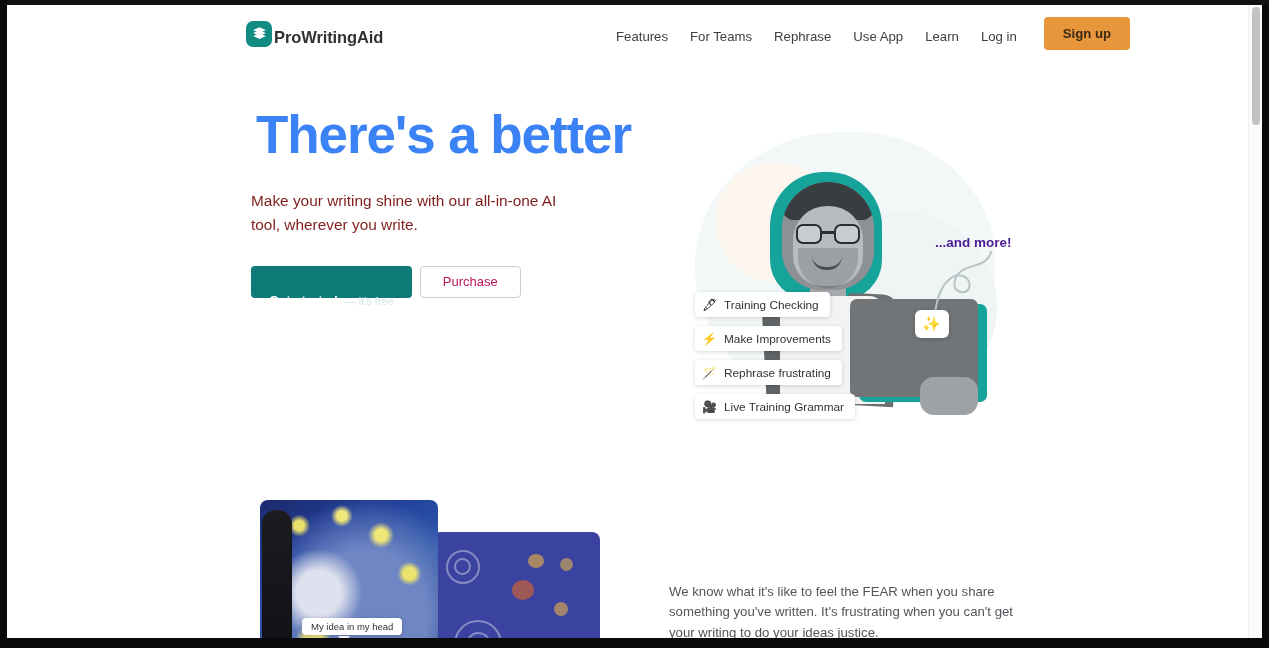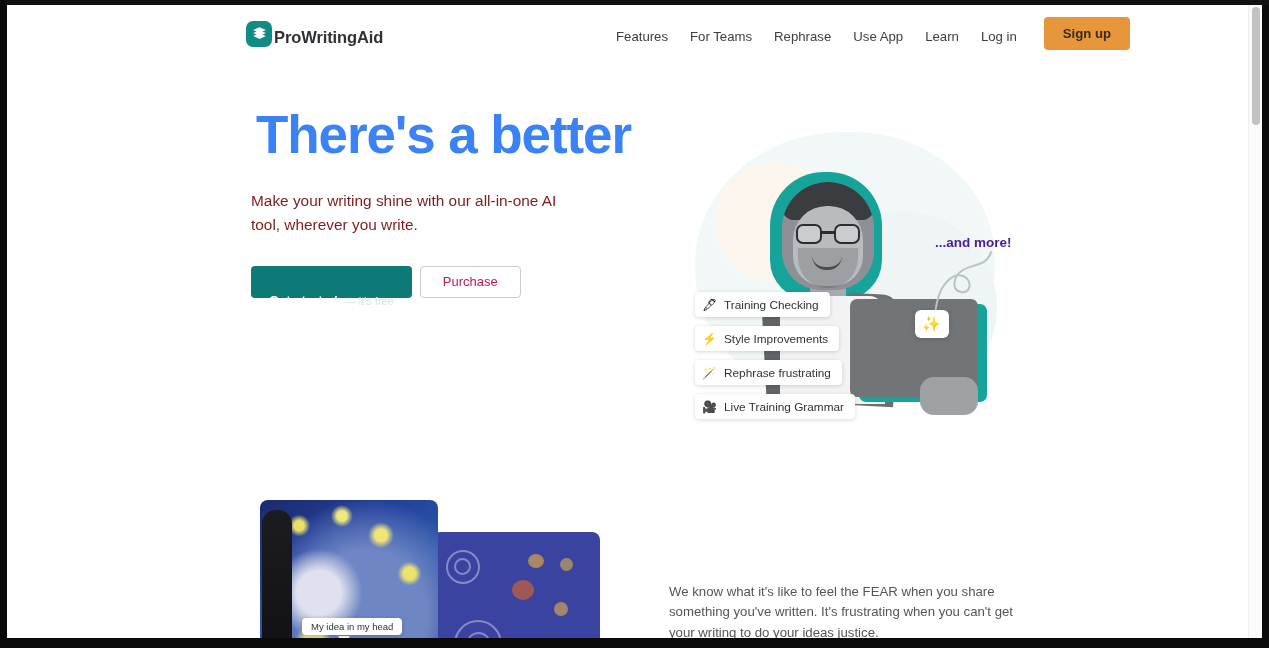--- a/index.html
+++ b/index.html
@@ -610,21 +610,21 @@
         </svg>
         <div id="sparkle-badge">✨</div>
 
         <div id="feature-pill-list">
           <div class="feature-pill">
             <span class="feature-pill-icon">🖋</span>
             <span class="feature-pill-label">Training Checking</span>
           </div>
           <div class="feature-pill">
             <span class="feature-pill-icon">⚡</span>
-            <span class="feature-pill-label">Style Improvements</span>
+            <span class="feature-pill-label">Make Improvements</span>
           </div>
           <div class="feature-pill">
             <span class="feature-pill-icon">🪄</span>
             <span class="feature-pill-label">Rephrase frustrating</span>
           </div>
           <div class="feature-pill">
             <span class="feature-pill-icon">🎥</span>
             <span class="feature-pill-label">Live Training Grammar</span>
           </div>
         </div>

